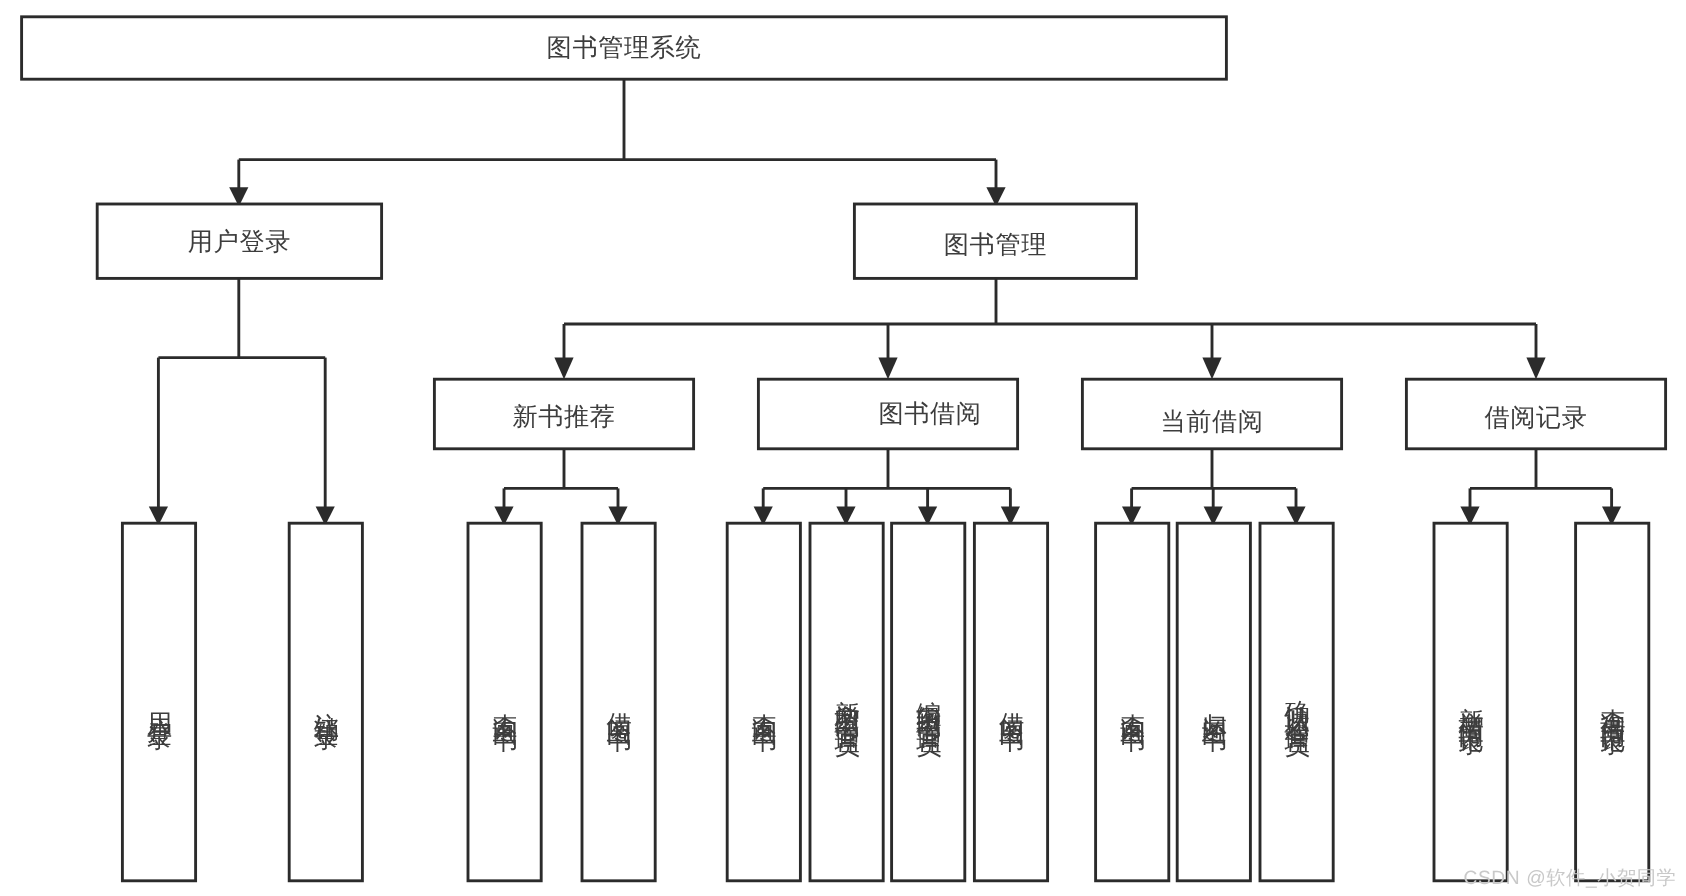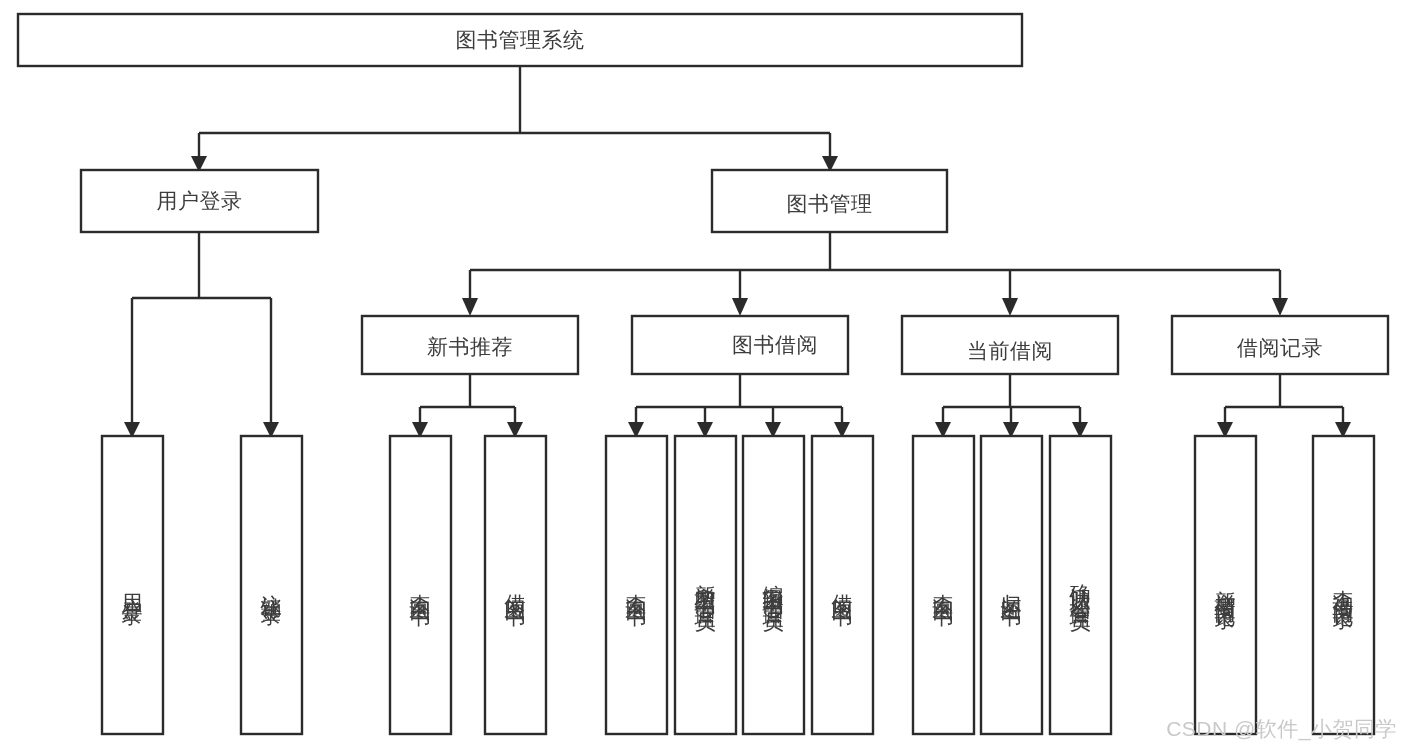--- a/index.html
+++ b/index.html
@@ -67,21 +67,21 @@
     line-height: 1;
     white-space: nowrap;
     pointer-events: none;
     font-family: "Liberation Sans", "DejaVu Sans", sans-serif;
   }
   .watermark {
     position: absolute;
     right: 8px;
     bottom: 4px;
     color: #c9c9c9;
-    font-size: 21px;
+    font-size: 16px;
     letter-spacing: 0.5px;
     white-space: nowrap;
     font-family: "Liberation Sans", "DejaVu Sans", sans-serif;
     margin-top: 20px;
   }
 </style>
 </head>
 <body>
 
 <div id="diagram-root">

